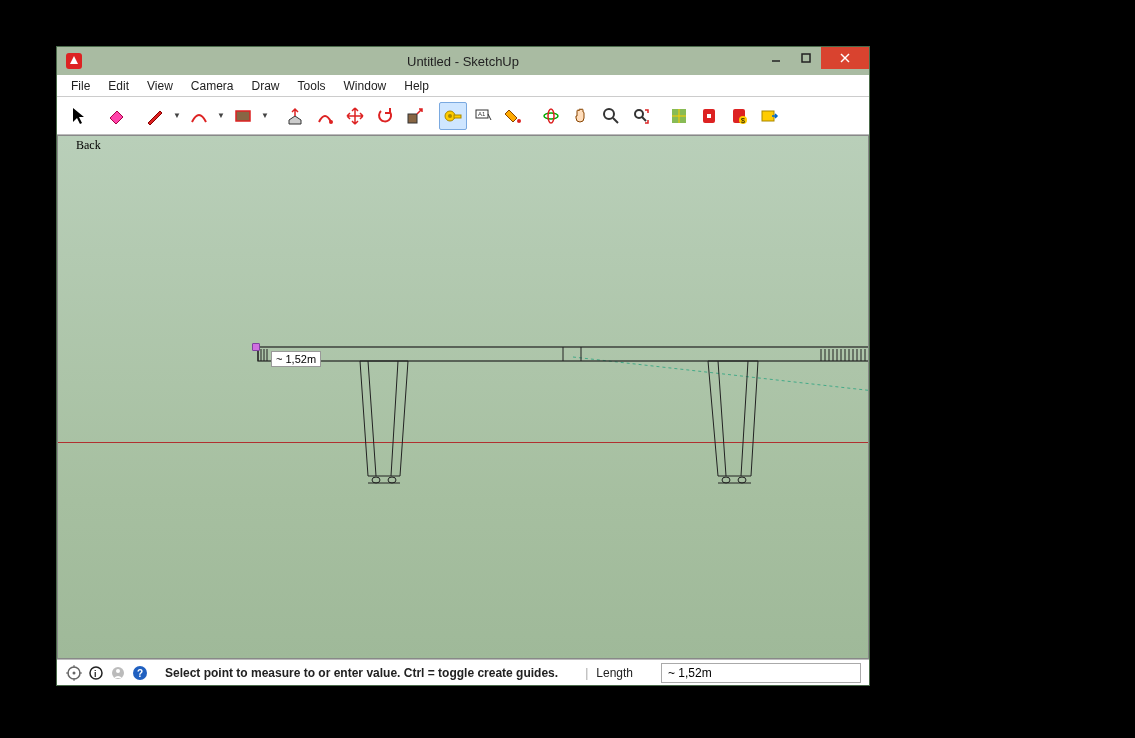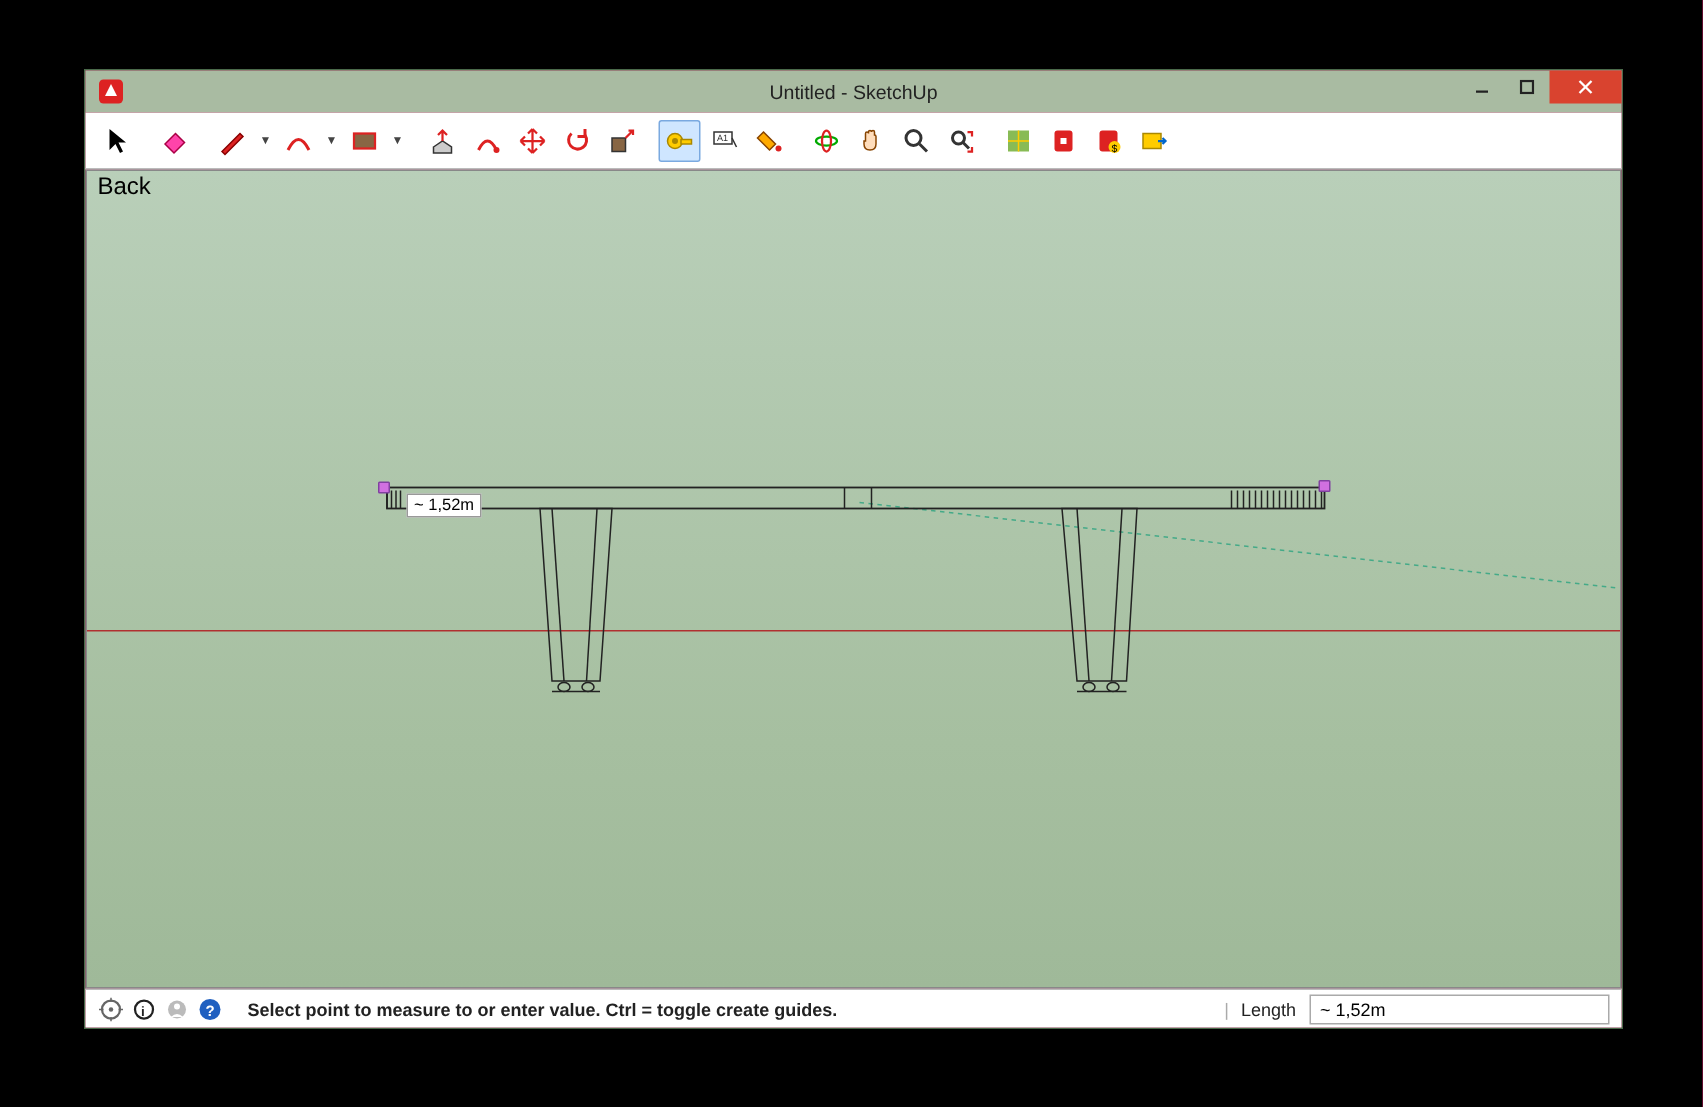--- a/index.html
+++ b/index.html
@@ -1,40 +1,40 @@
 <!DOCTYPE html>
 <html><head>
 <meta charset="utf-8">
 <style>
 * { margin: 0; padding: 0; box-sizing: border-box; font-family: "Segoe UI", Tahoma, sans-serif; }
 body { background: #000; width: 1135px; height: 738px; overflow: hidden; position: relative; }
-.window { position: absolute; left: 56px; top: 46px; width: 1026px; height: 640px; background: #be185d; border: 1px solid #4a6a4a; display: flex; flex-direction: column; }
+.window { position: absolute; left: 56px; top: 46px; width: 814px; height: 640px; background: #be185d; border: 1px solid #4a6a4a; display: flex; flex-direction: column; }
 .titlebar { height: 28px; background: #a9bba2; display: flex; align-items: center; position: relative; }
 .app-icon { width: 22px; height: 22px; margin-left: 6px; }
 .title { position: absolute; left: 50%; transform: translateX(-50%); font-size: 13px; color: #222; }
 .win-controls { position: absolute; right: 0; top: 0; display: flex; }
 .win-btn { width: 30px; height: 22px; display: flex; align-items: center; justify-content: center; font-size: 11px; }
 .win-close { background: #d9432f; color: #fff; width: 48px; }
 .menubar { height: 22px; background: #fff; display: flex; align-items: center; padding: 0 6px; gap: 2px; border-bottom: 1px solid #ccc; }
 .menu-item { font-size: 12px; color: #222; padding: 2px 8px; cursor: default; }
 .toolbar { height: 38px; background: #fff; display: flex; align-items: center; padding: 2px 8px; gap: 2px; border-bottom: 1px solid #bbb; }
 .tool-btn { width: 28px; height: 28px; display: flex; align-items: center; justify-content: center; border: 1px solid transparent; border-radius: 2px; }
 .tool-btn.selected { background: #cfe6ff; border-color: #7aa9e0; }
 .tool-sep { width: 6px; }
 .tool-dd { width: 12px; display: flex; align-items: center; justify-content: center; font-size: 8px; color: #444; }
 .canvas { flex: 1; position: relative; background: linear-gradient(#b9cfb9 0%, #a6bfa0 70%, #9fb999 100%); border: 1px solid #888; margin: 0; overflow: hidden; }
-.back-label { position: absolute; left: 7px; top: 2px; font-size: 16px; color: #000; }
+.back-label { position: absolute; left: 18px; top: 2px; font-size: 12px; color: #000; font-family: Liberation Serif, serif; }
 .horizon { position: absolute; left: 0; right: 0; top: 306px; height: 1px; background: #b03030; }
 .measure-box { position: absolute; left: 213px; top: 215px; background: #fff; border: 1px solid #999; font-size: 11px; padding: 1px 4px; }
 .endpoint { position: absolute; width: 8px; height: 8px; background: #d070e0; border: 1px solid #8040a0; border-radius: 1px; }
 .statusbar { height: 26px; background: #fff; display: flex; align-items: center; padding: 0 8px; border-top: 1px solid #bbb; font-size: 12px; color: #222; gap: 8px; }
 .status-icons { display: flex; gap: 4px; align-items: center; }
 .status-icon { width: 18px; height: 18px; display: flex; align-items: center; justify-content: center; }
 .status-msg { flex: 1; margin-left: 8px; font-weight: bold; }
-.length-label { margin-right: 1px; }
+.length-label { margin-right: 20px; }
 .length-input { width: 200px; height: 20px; border: 1px solid #aaa; padding: 1px 6px; font-size: 12px; }
 svg.drawing { position: absolute; left: 0; top: 0; pointer-events: none; }
 </style>
 </head>
 <body>
 
 <div class="window">
   <div class="titlebar">
     <span class="app-icon">
       <svg width="22" height="22" viewBox="0 0 22 22">
@@ -56,20 +56,30 @@
         </div>
       <div class="win-btn win-close">
           <svg width="10" height="10">
             <line x1="1" y1="1" x2="9" y2="9" stroke="#fff" stroke-width="1.5"></line>
             <line x1="9" y1="1" x2="1" y2="9" stroke="#fff" stroke-width="1.5"></line>
           </svg>
         </div>
     </div>
   </div>
 
+  <div class="menubar">
+    <span class="menu-item">File</span>
+    <span class="menu-item">Edit</span>
+    <span class="menu-item">View</span>
+    <span class="menu-item">Camera</span>
+    <span class="menu-item">Draw</span>
+    <span class="menu-item">Tools</span>
+    <span class="menu-item">Window</span>
+    <span class="menu-item">Help</span>
+  </div>
 
   <div class="toolbar">
     <div class="tool-btn" title="Select">
         <svg width="20" height="20" viewBox="0 0 20 20">
           <path d="M4 2 L4 16 L8 12 L11 18 L13 17 L10 11 L15 11 Z" fill="#000"></path>
         </svg>
       </div>
     <div class="tool-sep"></div>
     <div class="tool-btn" title="Eraser">
         <svg width="20" height="20" viewBox="0 0 20 20">

